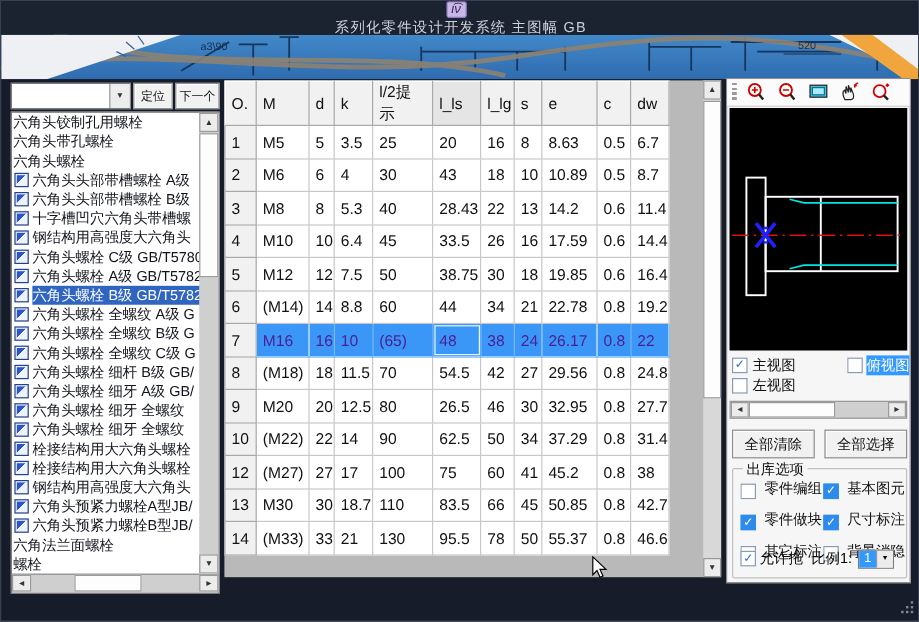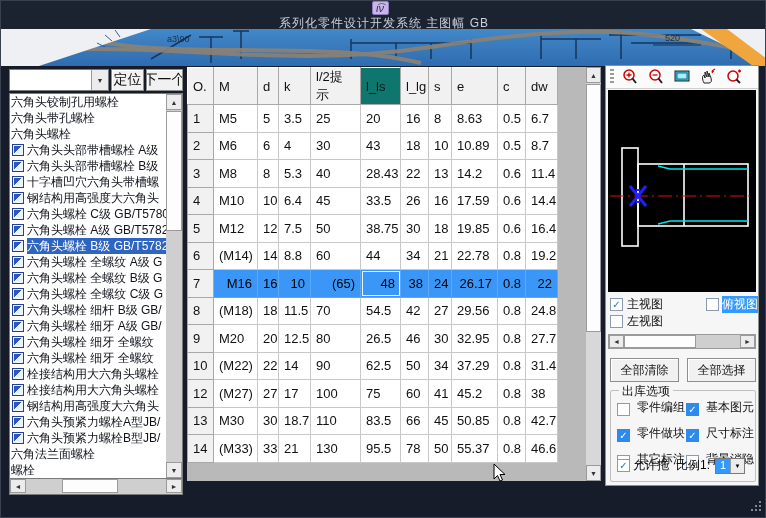--- a/index.html
+++ b/index.html
@@ -44,21 +44,21 @@
   .cb.blue::after, .cb.whitechk::after { content:"✓"; font-weight:bold; }
 
   
   .sb-top { position:absolute; left:8px; top:68px; width:174px; height:22px; display:flex; }
   .combo { width:100px; height:22px; background:#fff; border:1px solid #7a7a7a;
            display:flex; }
   .combo input { flex:1; border:0; outline:none; min-width:0; font-size:12px; padding:0 3px; }
   .combo-drop { width:17px; background:#ececec; border-left:1px solid #9a9a9a;
                 display:flex; align-items:center; justify-content:center; font-size:7px; color:#333; }
   .combo-drop::after{content:"▼";}
-  .sb-btn { height:22px; font-size:14px; }
+  .sb-btn { height:22px; font-size:10px; }
 
   .listbox { position:absolute; left:8px; top:92px; width:174px; height:386px;
              background:#fff; border:1px solid #7a7a7a; overflow:hidden; }
   .list-items { position:absolute; left:0; top:0; width:157px; height:386px; overflow:hidden; }
   .list-item { height:16px; display:flex; align-items:center; white-space:nowrap;
                color:#10131c; font-size:12px; padding-left:1px; overflow:hidden; }
   .list-item .pen-icon { width:12px; height:12px; margin:0 3px 0 1px; flex:0 0 12px;
                background:#eef3fb; border:1px solid #24418c; position:relative; }
   .list-item .pen-icon::after { content:""; position:absolute; left:1px; top:1px;
                width:8px; height:8px; background:linear-gradient(135deg,#2a56c8 45%,transparent 46%); }
@@ -75,25 +75,25 @@
   .sb-hscroll .thumb { position:absolute; top:0; height:14px; }
 
   
   .table-panel { position:absolute; left:186px; top:66px; width:414px; height:414px;
                  background:#b9b9b9; overflow:hidden; }
   table.grid { border-collapse:collapse; table-layout:fixed; width:370px;
                background:#fff; font-size:13px; }
   table.grid th { background:#f1f1f1; font-weight:normal; text-align:left;
                   border:1px solid #a8a8a8; border-top-color:#fff; border-left-color:#fff;
                   height:28px; padding:0 5px; color:#111; }
-  table.grid th.lit { background:#0f766e;margin-top:15px; }
+  table.grid th.lit { background:#e5e5e5;margin-top:15px; }
   table.grid td { border:1px solid #c8c8c8; height:27.5px; padding:0 5px; color:#111;
                   overflow:hidden; white-space:nowrap; }
   table.grid td.rownum { background:#f1f1f1; border-color:#a8a8a8; text-align:left; }
-  tr.sel td:not(.rownum) { background:#3b97f7; color:#000000; border-color:#5aa9f9;text-align:right; }
+  tr.sel td:not(.rownum) { background:#3b97f7; color:#4c1d95; border-color:#5aa9f9; }
   tr.sel td.focus { outline:1px solid #eaf5ff; outline-offset:-2px; }
 
   .tbl-vscroll { position:absolute; right:0; top:0; width:15px; height:414px; background:#d8d8d8; }
   .tbl-vscroll .scroll-btn { position:absolute; left:0; width:15px; height:16px; }
   .tbl-vscroll .thumb { position:absolute; left:0; width:15px; }
 
   
   .tabbar { position:absolute; left:186px; top:482px; width:420px; height:19px;
             display:flex; gap:3px; align-items:flex-start; }
   .tab { height:18px; padding:0 10px; background:#d9d9d9; border:1px solid #999;

